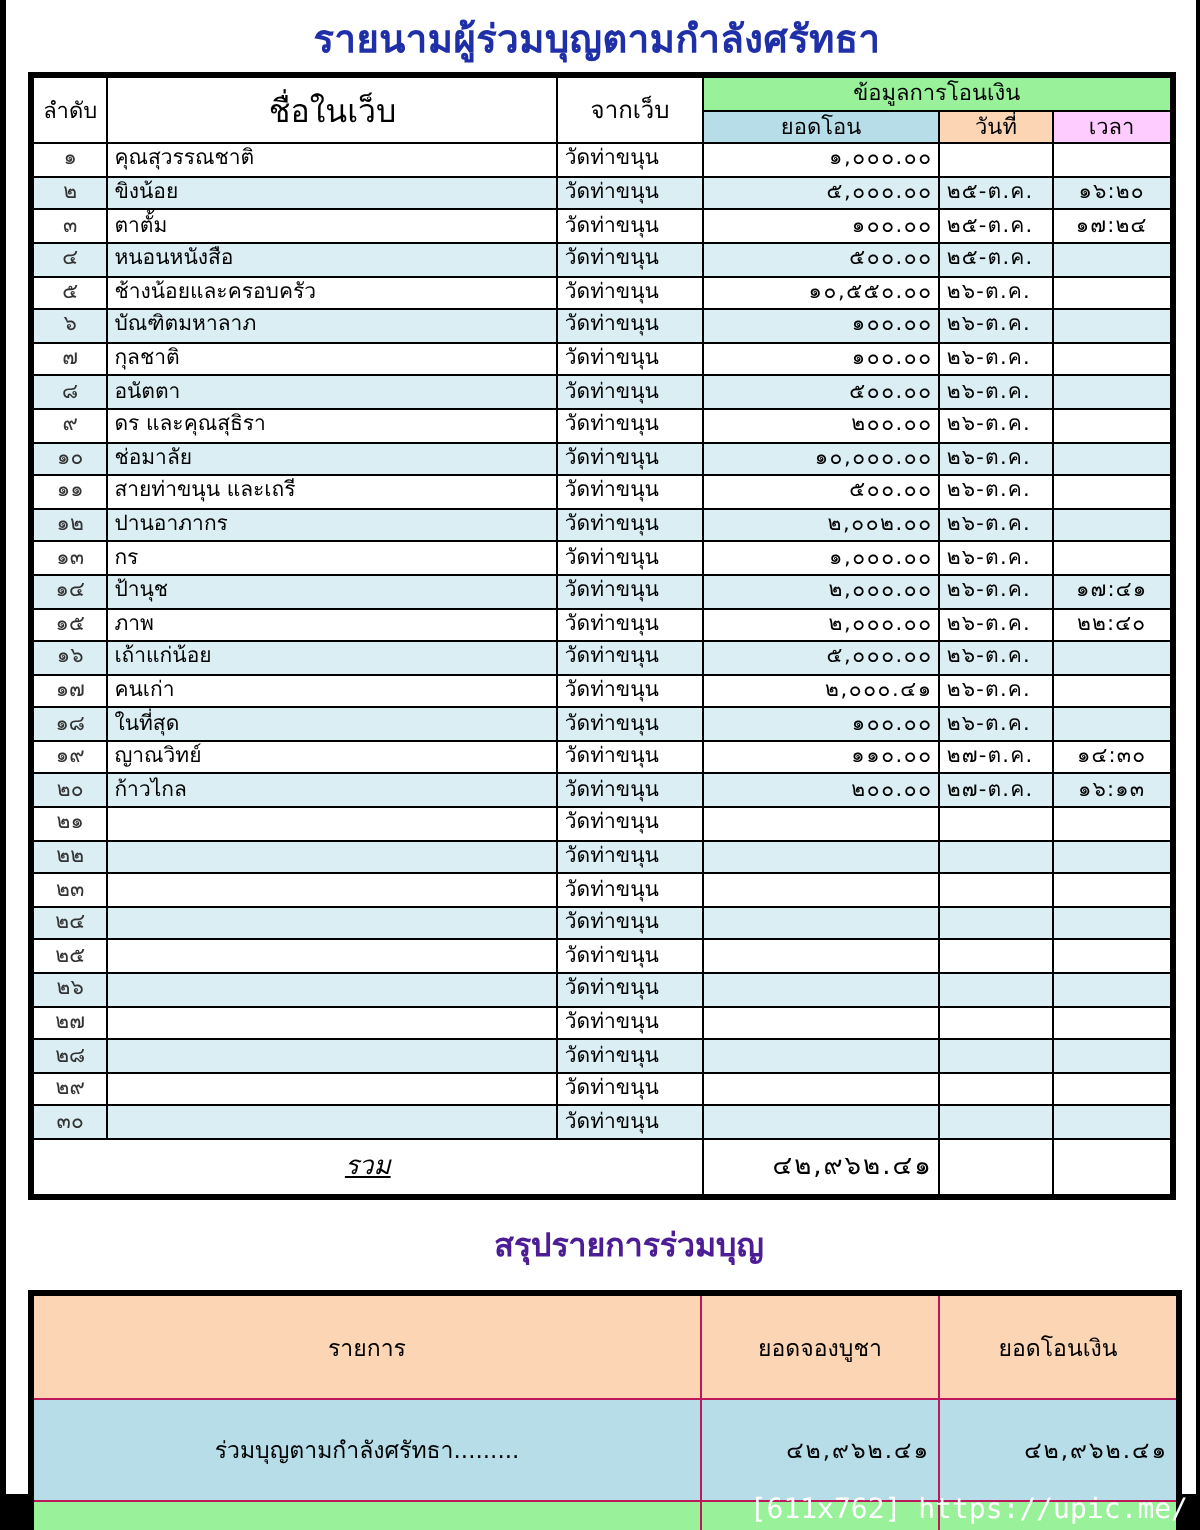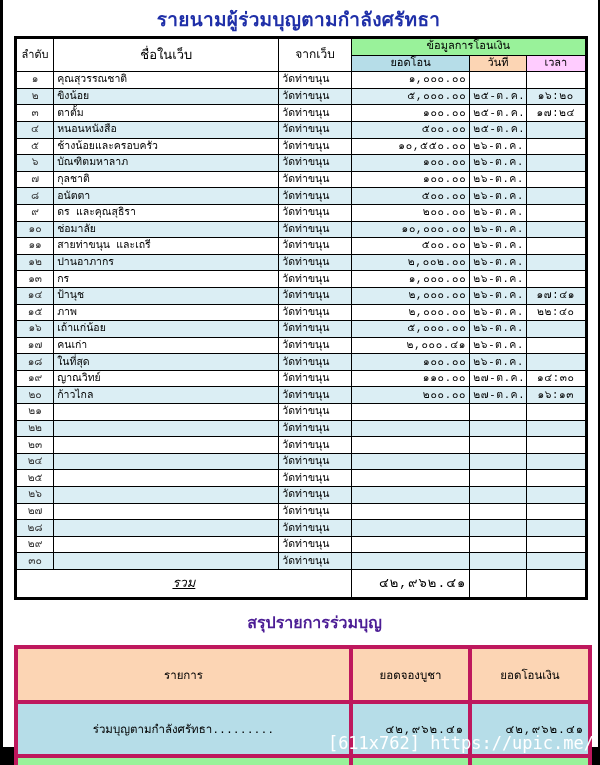--- a/index.html
+++ b/index.html
@@ -7,21 +7,21 @@
     width:600px; height:765px; background:#000; position:relative; overflow:hidden;
     font-family:"DejaVu Sans", "Liberation Sans", sans-serif;
   }
   .page {
     position:absolute; left:3px; top:0; width:595px; height:747px; background:#fff;
   }
   .title {
     position:absolute; left:0; top:4px; width:591px; text-align:center;
     font-size:19px; font-weight:bold; color:#1f2fa8; letter-spacing:0.3px;
   }
-  table { border-collapse:collapse; position:absolute;font-family:Liberation Mono, monospace; }
+  table { border-collapse:collapse; position:absolute; }
   .main {
     left:11px; top:36px; width:574px; border:3px solid #000; table-layout:fixed;
   }
   .main td, .main th {
     border:1px solid #000; height:15.6px; padding:0 3px; font-size:10.5px;
     line-height:15px; font-weight:normal; white-space:nowrap; overflow:hidden;
   }
   .main th { font-size:11px; }
   .main tr.alt td { background:#dbeef4; }
   .main td.no { text-align:center; color:#333; }
@@ -38,31 +38,31 @@
   .total-label { font-weight:bold; font-style:italic; text-decoration:underline; font-size:13px !important; text-align:center; }
   .total-amt { font-size:13px !important; text-align:right; letter-spacing:1px; }
   .sum-title {
     position:absolute; left:16px; top:610px; width:591px; text-align:center;
     font-size:16px; font-weight:bold; color:#4c1d95;
   }
   .summary {
     left:11px; top:645px; width:574px; border:3px solid #000; table-layout:fixed;
   }
   .summary td {
-    border:4px solid #be185d; height:20px; padding:15px 4px; font-size:11.5px; white-space:nowrap;margin-top:40px;
+    border:1px solid #be185d; height:20px; padding:15px 4px; font-size:11.5px; white-space:nowrap;margin-top:40px;
   }
   .summary .hdr td { background:#fcd5b4; text-align:center; height:21px; }
   .summary .r1 td { background:#b6dde8; }
   .summary .r2 td { background:#ffff99; }
   .summary .r3 td { background:#99f29a; height:22px; }
   .summary td.lbl { text-align:center; }
   .summary td.num { text-align:right; letter-spacing:1px; }
   .summary .r3 td.lbl span { font-weight:bold; text-decoration:underline; font-size:13px; }
   .watermark {
-    position:absolute; right:6px; bottom:12px; color:#fff; font-size:17px;
+    position:absolute; right:6px; bottom:2px; color:#fff; font-size:14px;
     font-family:"DejaVu Sans Mono", monospace;
   }
 </style>
 </head>
 <body>
 
 <div class="page">
   <div class="title">รายนามผู้ร่วมบุญตามกำลังศรัทธา</div>
 
   <table class="main">
@@ -70,21 +70,21 @@
       <col style="width:38px">
         <col style="width:224px">
         <col style="width:72px">
       <col style="width:118px">
         <col style="width:56px">
         <col style="width:60px">
     </colgroup>
     <thead>
       <tr>
         <th rowspan="2">ลำดับ</th>
-        <th rowspan="2" style="font-size:13px">ชื่อในเว็บ</th>
+        <th rowspan="2" style="font-size:16px">ชื่อในเว็บ</th>
         <th rowspan="2" style="font-size:12px">จากเว็บ</th>
         <th colspan="3" class="h-green">ข้อมูลการโอนเงิน</th>
       </tr>
       <tr>
         <th class="h-blue">ยอดโอน</th>
         <th class="h-orange">วันที่</th>
         <th class="h-pink">เวลา</th>
       </tr>
     </thead>
     <tbody id="donor-rows">

